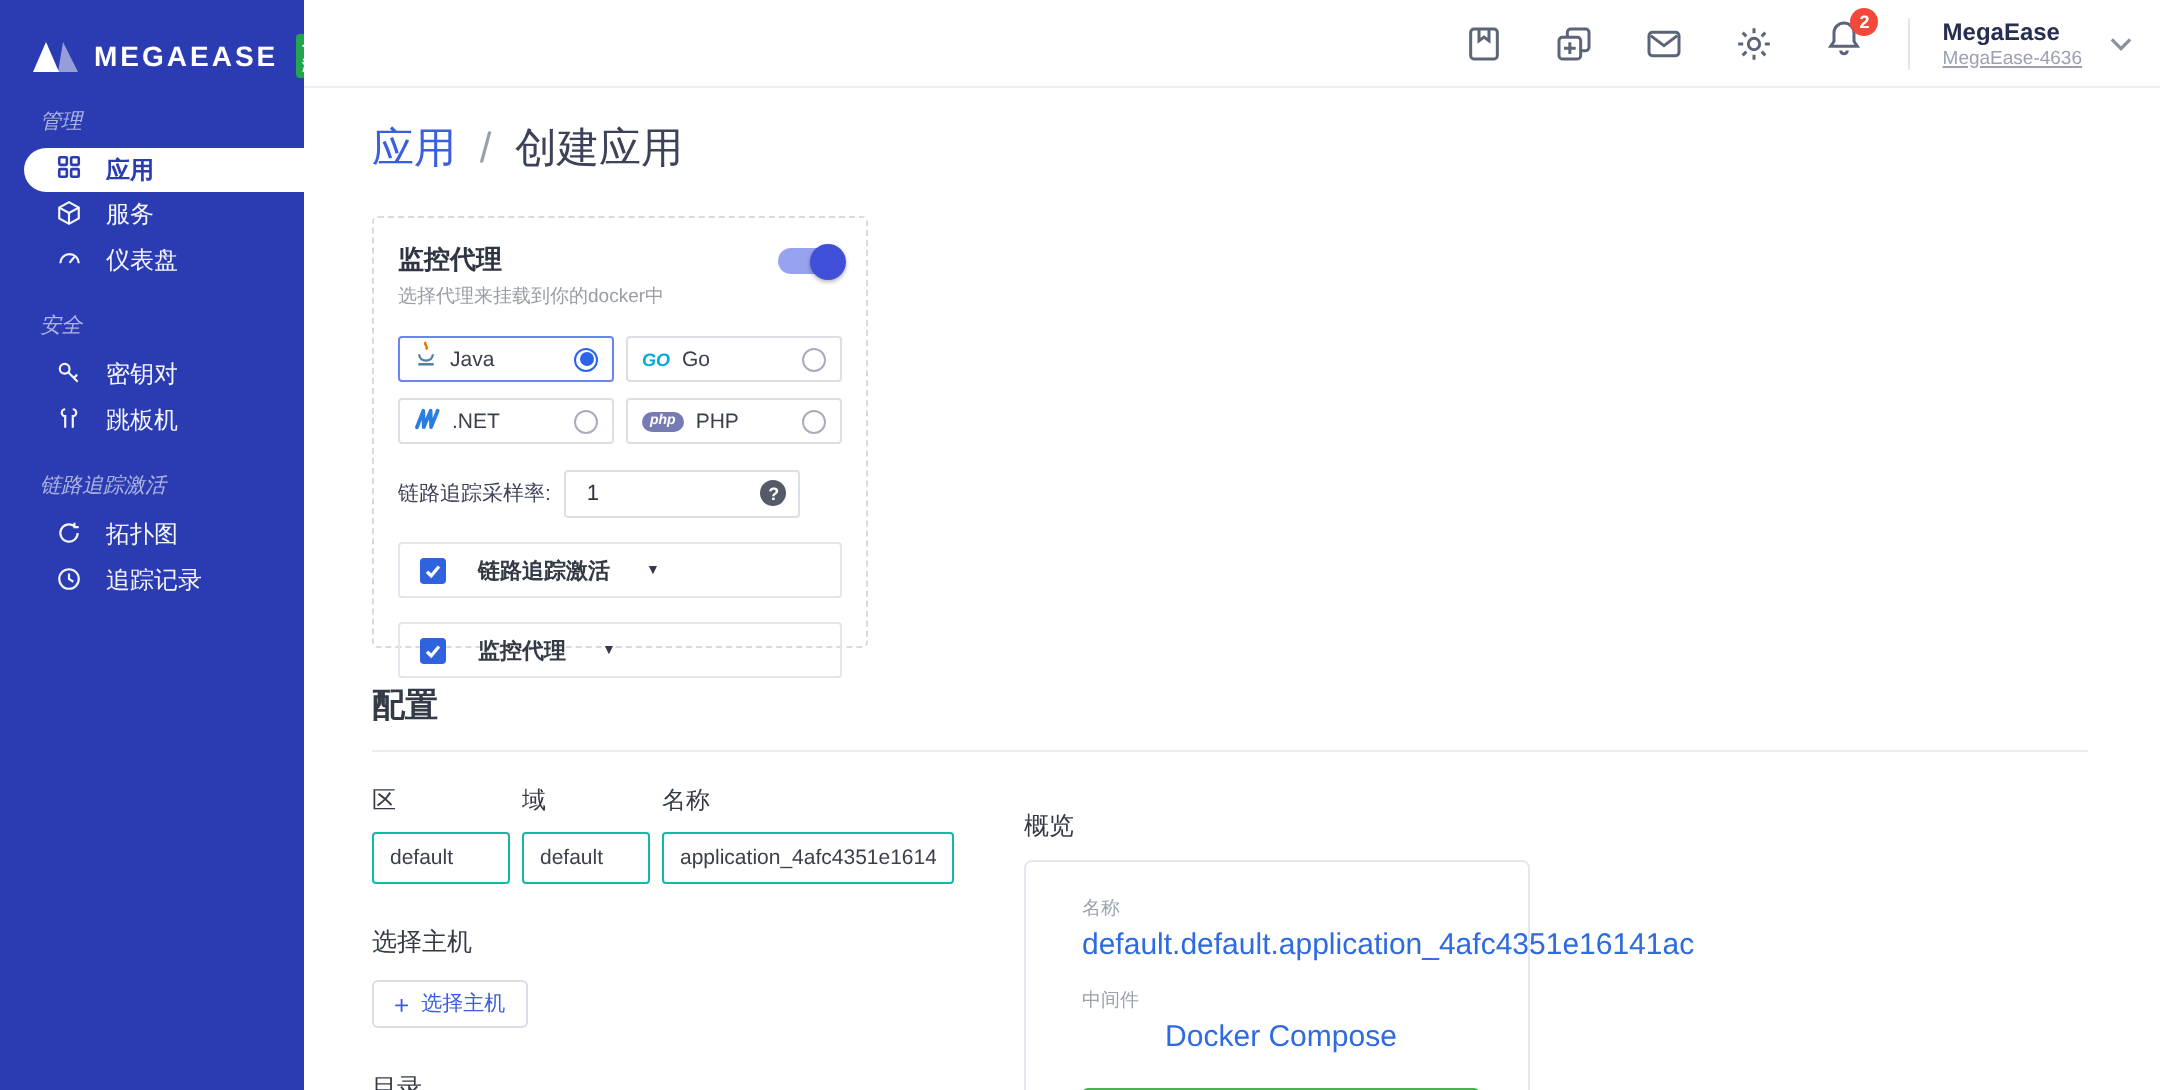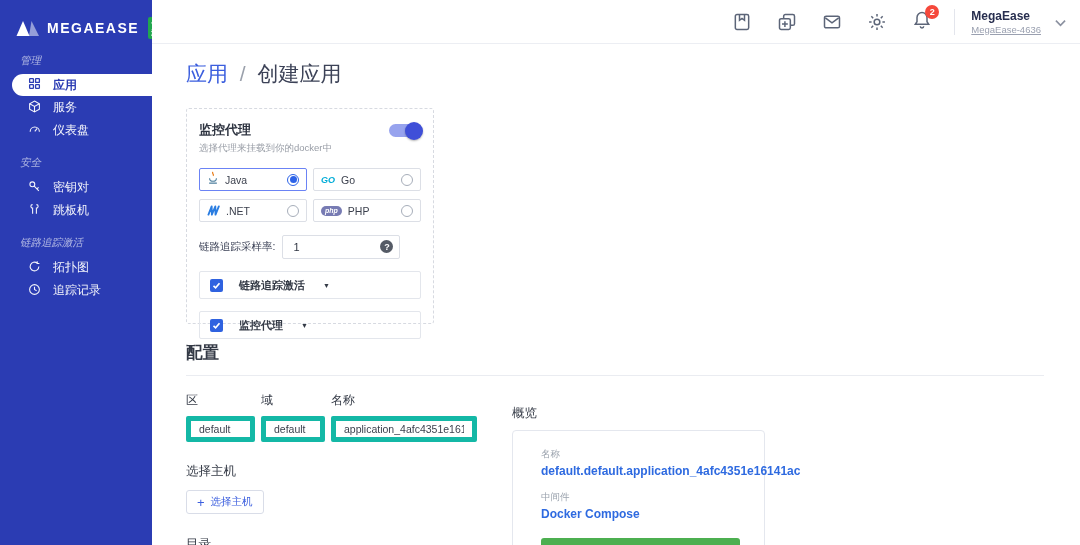--- a/index.html
+++ b/index.html
@@ -85,41 +85,41 @@
   .check-label { font-size:11px; font-weight:600; color:#343a46; }
   .caret-down { font-size:7px; color:#343a46; margin-left:2px; }
 
   
   .config { position:absolute; left:34px; top:298px; width:858px; }
   .config-title { font-size:16.5px; font-weight:700; color:#343a46; }
   .config-rule { border:none; border-top:1px solid #eaecf1; margin-top:11px; }
   .fields-row { display:flex; gap:6px; margin-top:16px; }
   .field { display:flex; flex-direction:column; }
   .field-label { font-size:12px; color:#343a46; margin-bottom:7px; }
-  .field input { height:26px; border:5px solid #14b8a6; border-radius:2px; font-size:10.5px;
+  .field input { height:26px; border:1px solid #14b8a6; border-radius:2px; font-size:10.5px;
     color:#3a3f4c; padding:0 8px; outline:none; font-family:"Liberation Sans","DejaVu Sans",sans-serif; }
   .field.f-zone input { width:69px; }
   .field.f-domain input { width:64px; }
   .field.f-name input { width:146px; }
 
   .host-title { font-size:12.5px; color:#343a46; margin-top:21px; }
   .host-btn { display:inline-flex; align-items:center; gap:6px; margin-top:10px; height:24px;
     border:1px solid #d9dde8; border-radius:3px; background:#fff; color:#3b5ede;
     font-size:10.5px; padding:0 10px; cursor:pointer; }
   .host-btn .plus { font-size:13px; line-height:1; }
 
   .dir-title { font-size:12.5px; color:#343a46; margin-top:22px; }
 
   
   .overview { position:absolute; left:360px; top:341px; width:253px;margin-top:20px; }
   .overview-title { font-size:12.5px; color:#343a46; }
   .overview-card { margin-top:8px; border:1px solid #e4e7ee; border-radius:4px;
     padding:17px 24px 14px 28px; height:133px; background:#fff; }
   .ov-label { font-size:9.5px; color:#9aa2ad; }
-  .ov-value { font-size:12px; color:#2e6ae0; font-weight:700; margin:3px 0 13px; cursor:pointer; }
+  .ov-value { font-size:15px; color:#2e6ae0; font-weight:400; margin:3px 0 13px; cursor:pointer;text-align:center; }
   .create-btn { display:block; width:100%; height:38px; margin-top:17px; background:#4caf50;
     border:none; border-radius:3px; color:#fff; font-size:12.5px; font-weight:700;
     letter-spacing:1px; cursor:pointer; font-family:"Liberation Sans","DejaVu Sans",sans-serif; }
 </style>
 </head>
 <body>
 
 <div class="page">
 
   <aside class="sidebar">

